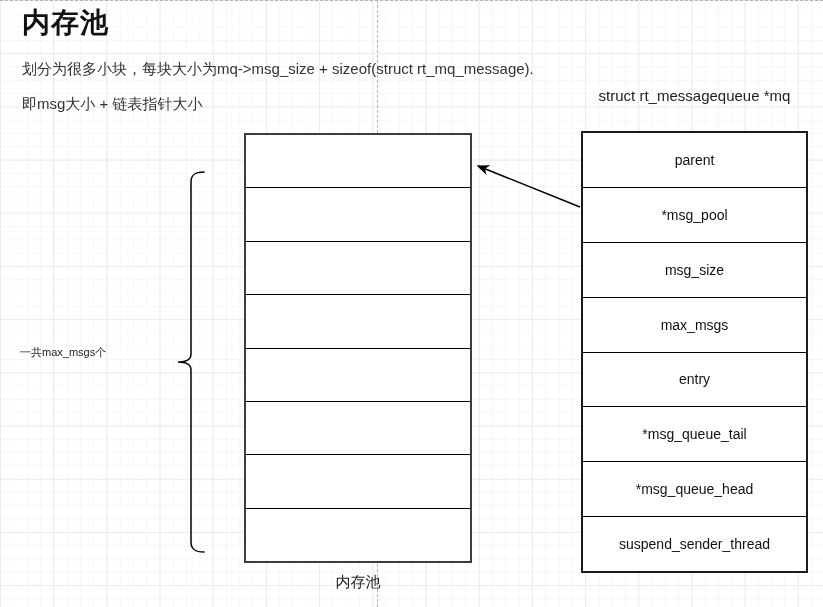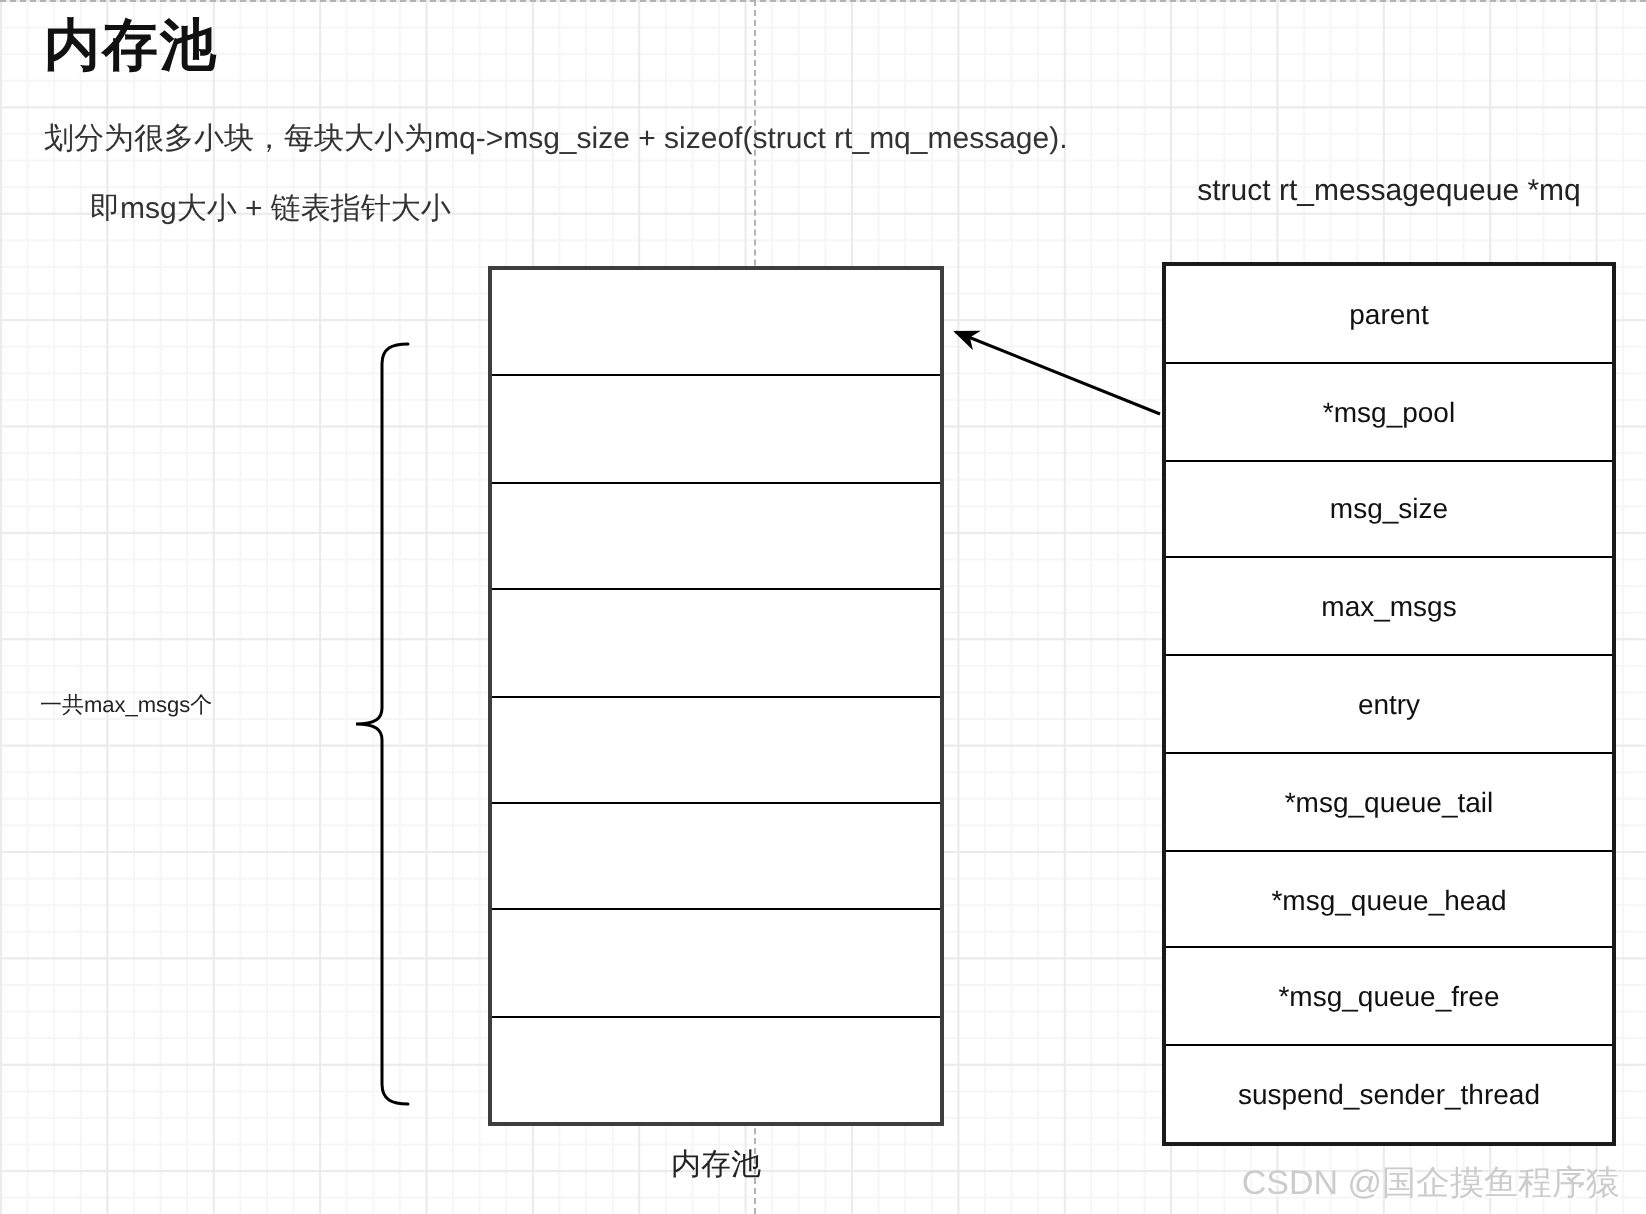--- a/index.html
+++ b/index.html
@@ -30,21 +30,21 @@
   .title{
     position:absolute;left:22px;top:4px;
     font-size:28px;font-weight:bold;color:#111;z-index:3;
     letter-spacing:1px;
   }
   .note{
     position:absolute;left:22px;
     font-size:15px;color:#333;z-index:3;white-space:nowrap;
   }
   .note.l1{top:60px;text-align:center;}
-  .note.l2{top:95px;margin-left:23px;}
+  .note.l2{top:95px;}
   .struct-header{
     position:absolute;left:581px;top:87px;width:227px;
     text-align:center;font-size:15px;color:#222;z-index:3;white-space:nowrap;
   }
   .pool{
     position:absolute;left:244px;top:133px;width:228px;height:430px;
     background:#fff;border:2px solid #3d3d3d;box-sizing:border-box;
     display:flex;flex-direction:column;z-index:2;
   }
   .pool .pool-block{flex:1;border-bottom:1px solid #000;}
@@ -107,21 +107,20 @@
   <div class="pool-caption">内存池</div>
 
   <div class="struct-table">
       <div class="field-row">parent</div>
       <div class="field-row">*msg_pool</div>
       <div class="field-row">msg_size</div>
       <div class="field-row">max_msgs</div>
       <div class="field-row">entry</div>
       <div class="field-row">*msg_queue_tail</div>
       <div class="field-row">*msg_queue_head</div>
-      <div class="field-row">*msg_queue_free</div>
       <div class="field-row">suspend_sender_thread</div>
     </div>
 
   <svg class="brace-svg" width="55" height="395" viewBox="0 0 55 395">
     <path d="M 44 7
              C 36 7 31 9 31 17
              L 31 189
              C 31 194 28 197 18 197
              C 28 197 31 200 31 205
              L 31 377
@@ -132,15 +131,14 @@
 
   <svg class="arrow-svg">
     <defs>
       <marker id="ah" markerWidth="10" markerHeight="8" refX="8" refY="4" orient="auto">
         <path d="M0.5,0.5 L9,4 L0.5,7.5 L3,4 Z" fill="#000000"></path>
       </marker>
     </defs>
     <line x1="580" y1="207" x2="478" y2="166" stroke="#000000" stroke-width="1.5" marker-end="url(#ah)"></line>
   </svg>
 
-  <div class="watermark">CSDN @国企摸鱼程序猿</div>
 
 </div>
 
 </body></html>

